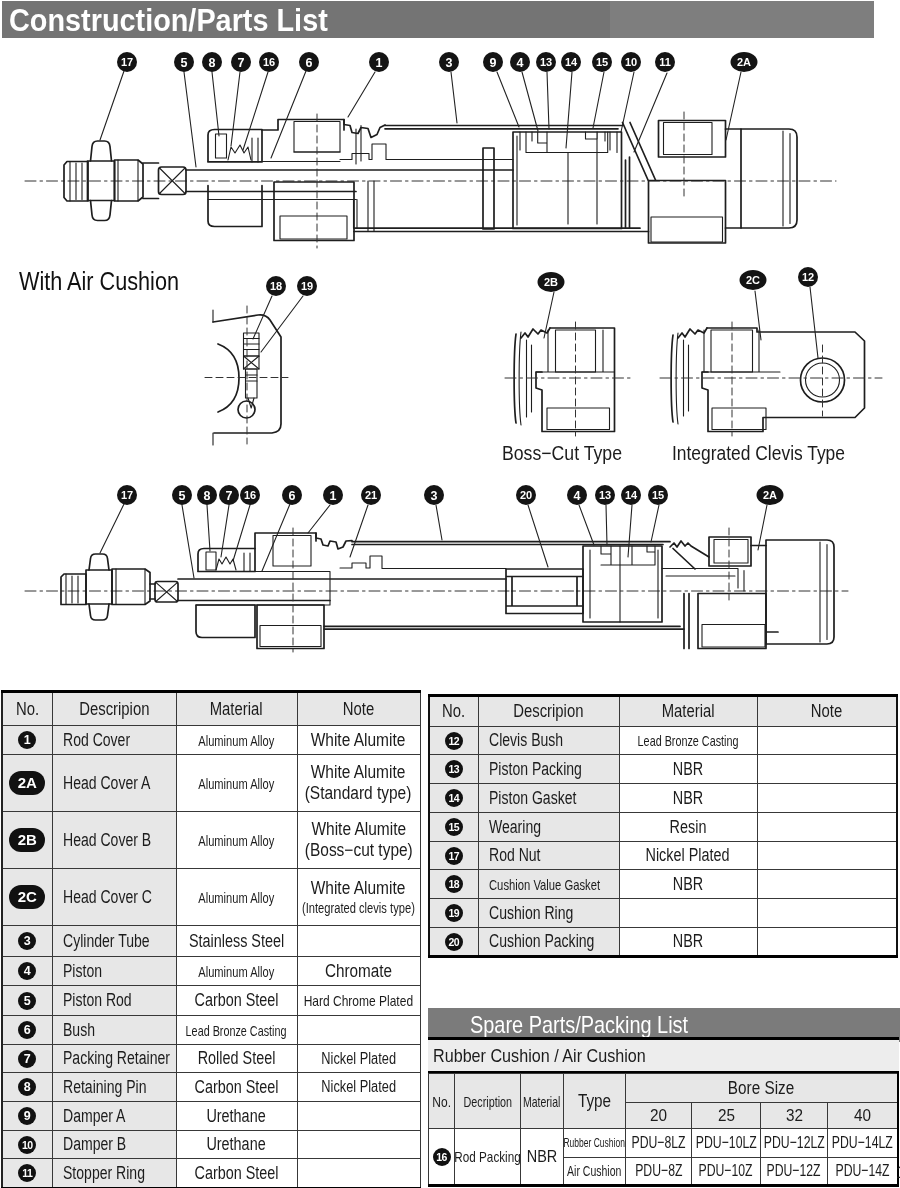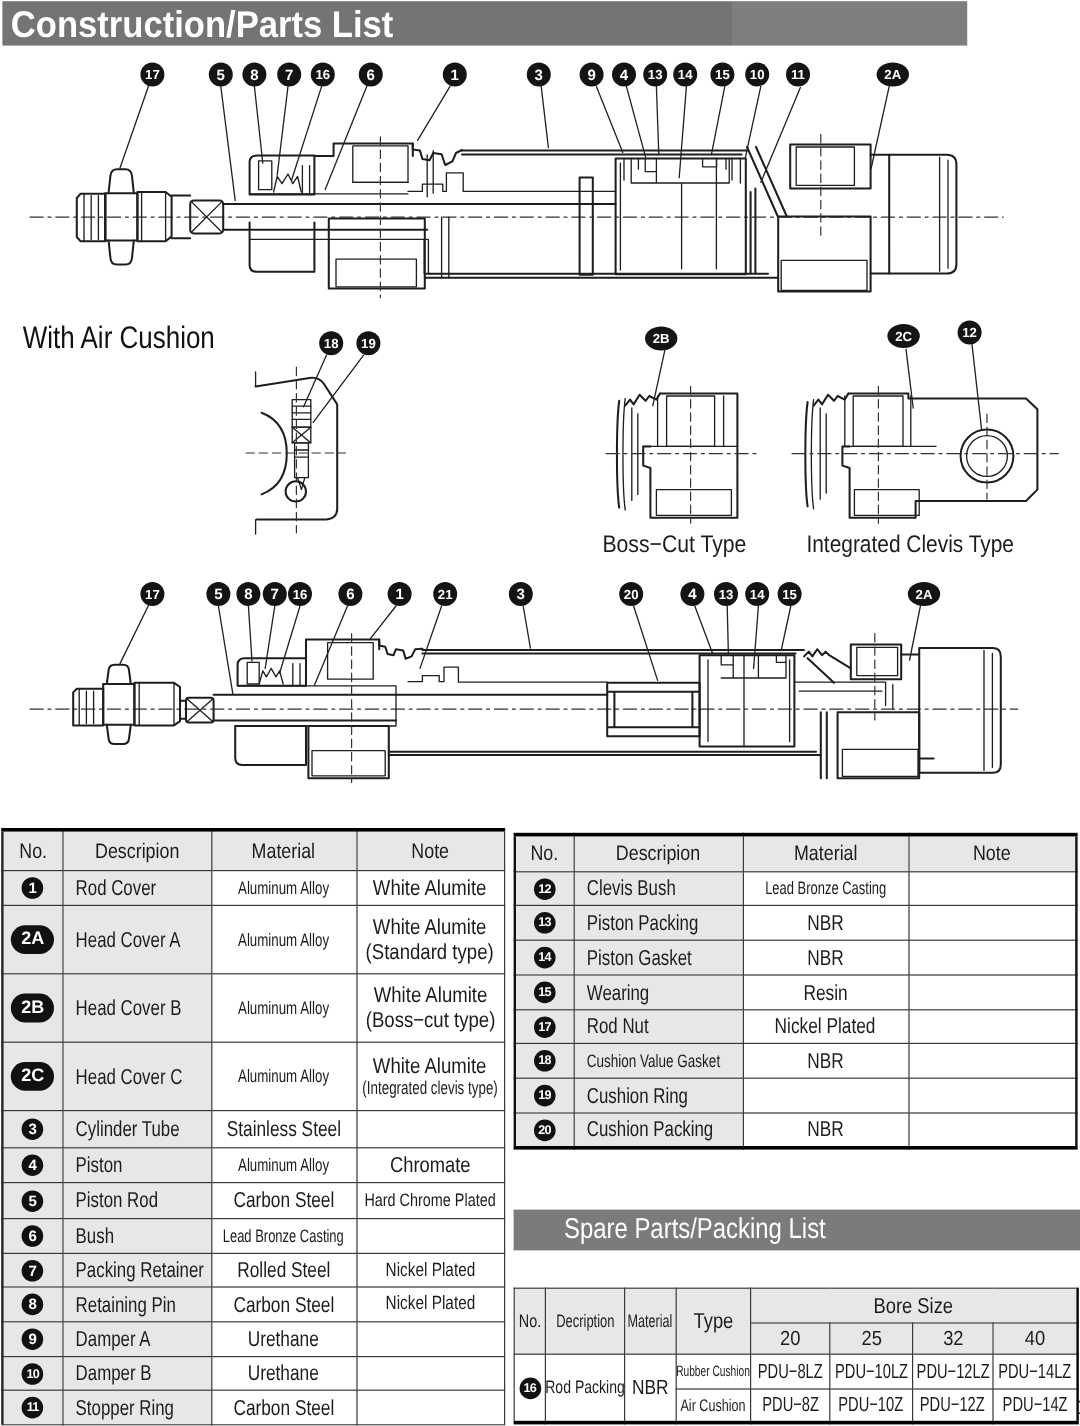--- a/index.html
+++ b/index.html
@@ -1,18 +1,18 @@
 <!DOCTYPE html>
 <html><head>
 <meta charset="utf-8">
 <style>
 html,body{margin:0;padding:0;background:#fff;}
 #page{position:relative;width:900px;height:1188px;overflow:hidden;background:#fff;
   font-family:"Liberation Sans",sans-serif;color:#1c1c1c;}
-.h1bar{position:absolute;left:2px;top:1px;width:804px;height:37px;background:linear-gradient(90deg,#747474 0,#747474 608px,#7e7e7e 608px);}
+.h1bar{position:absolute;left:2px;top:1px;width:872px;height:37px;background:linear-gradient(90deg,#747474 0,#747474 608px,#7e7e7e 608px);}
 .h1bar span{position:absolute;left:7px;top:2px;font-size:31px;font-weight:bold;color:#fff;display:inline-block;transform:scaleX(.93);transform-origin:left;white-space:nowrap;}
 .h2bar{position:absolute;left:0;width:900px;height:29px;background:#7b7b7b;color:#fff;}
 .h2bar span{display:inline-block;transform-origin:left;white-space:nowrap;}
 svg text{font-family:"Liberation Sans",sans-serif;}
 table{border-collapse:collapse;table-layout:fixed;position:absolute;background:#fff;}
 td{border:1px solid #383838;color:#1c1c1c;padding:0;text-align:center;vertical-align:middle;overflow:hidden;}
 td.g{background:#e7e7e7;}
 td.l{text-align:left;}
 td .c{display:flex;justify-content:center;align-items:center;height:100%;}
 td .lf{display:flex;justify-content:flex-start;align-items:center;height:100%;padding-left:10px;}
@@ -932,20 +932,21 @@
           </td>
           <td></td>
         </tr>
 </tbody>
     </table>
 
 <div class="h2bar" style="left:428px;top:1008px;width:552px;height:34px;">
       <span style="position:absolute;left:42px;top:3px;font-size:24px;transform:scaleX(.83);">Spare Parts/Packing List</span>
     </div>
 
+<div style="position:absolute;left:428px;top:1037px;width:466px;height:31px;border-top:3px solid #000;border-bottom:2px solid #000;background:#ededed;line-height:31px;padding-left:5px;"><span class="x" style="--s:.85;font-size:19px;transform-origin:left;">Rubber Cushion / Air Cushion</span></div>
 
 <table style="left:428px;top:1073px;width:468px;border-bottom:3px solid #000;border-left:1px solid #333;border-right:2px solid #000">
 <colgroup>
         <col style="width:26px">
         <col style="width:66px">
         <col style="width:43px">
         <col style="width:62px">
         <col style="width:66px">
         <col style="width:69px">
         <col style="width:67px">

